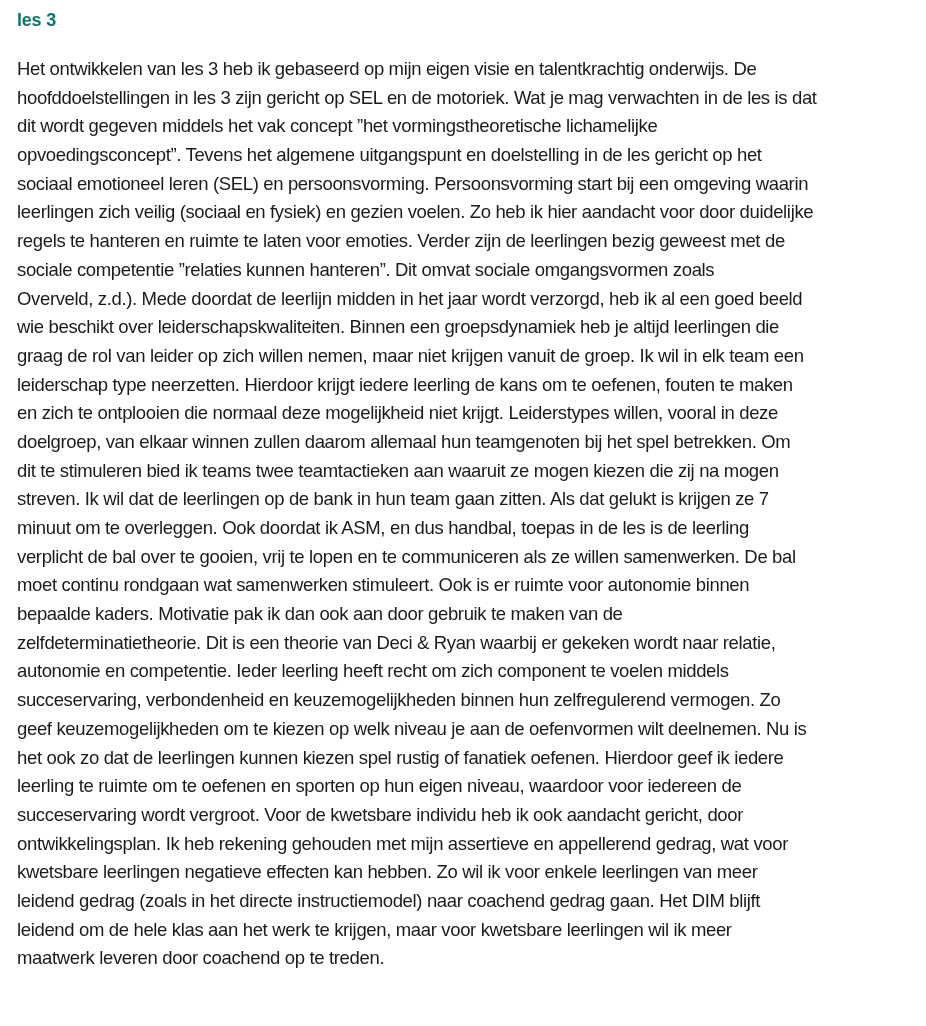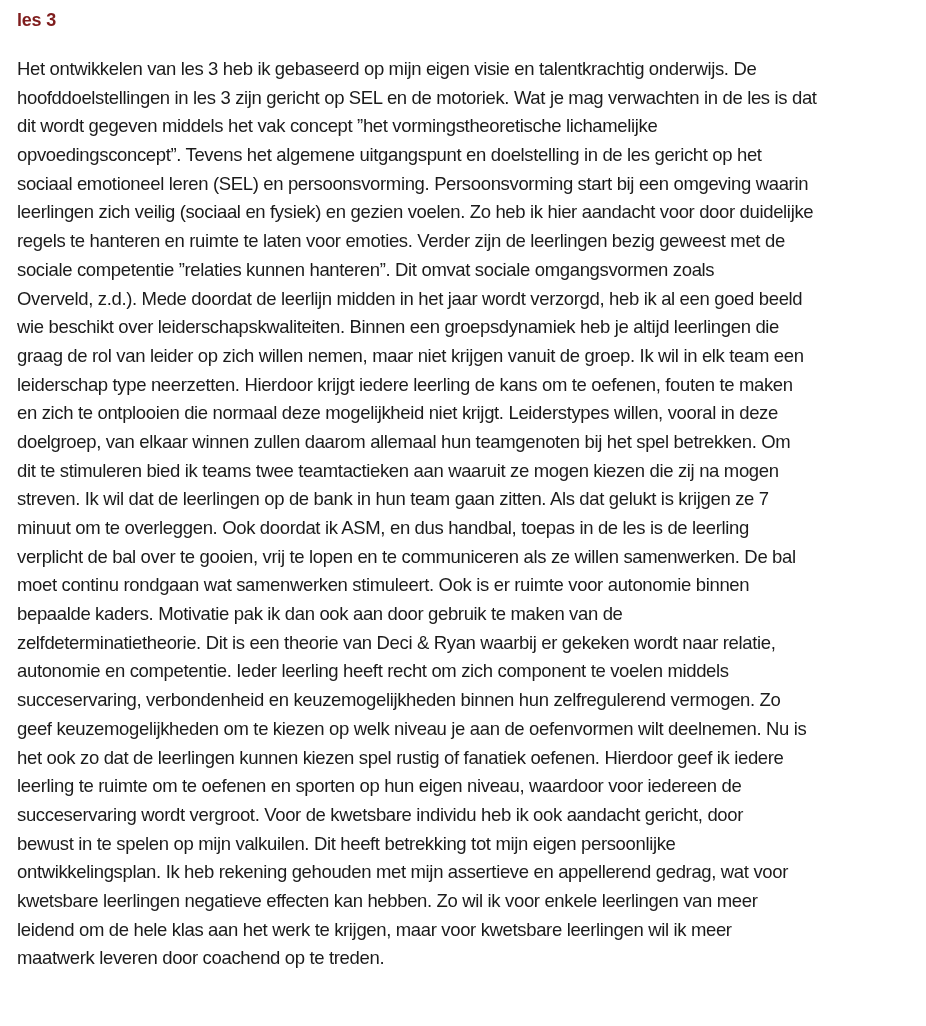--- a/index.html
+++ b/index.html
@@ -16,21 +16,21 @@
     font-family: "Liberation Sans", "DejaVu Sans", sans-serif;
     color: #1b1b1b;
     box-sizing: border-box;
     padding: 8px 16px 0 17px;
   }
   .doc-title {
     font-size: 18px;
     font-weight: 700;
     line-height: 24px;
     margin: 0 0 23px 0;
-    color: #7f1d1d;
+    color: #0f766e;
     letter-spacing: -0.2px;
   }
   .doc-body {
     font-size: 18.5px;
     font-weight: 400;
     letter-spacing: -0.35px;
     color: #1b1b1b;
   }
   .doc-body .text-line {
     line-height: 28.7px;
@@ -64,19 +64,19 @@
       <div class="text-line">verplicht de bal over te gooien, vrij te lopen en te communiceren als ze willen samenwerken. De bal</div>
       <div class="text-line">moet continu rondgaan wat samenwerken stimuleert. Ook is er ruimte voor autonomie binnen</div>
       <div class="text-line">bepaalde kaders. Motivatie pak ik dan ook aan door gebruik te maken van de</div>
       <div class="text-line">zelfdeterminatietheorie. Dit is een theorie van Deci &amp; Ryan waarbij er gekeken wordt naar relatie,</div>
       <div class="text-line">autonomie en competentie. Ieder leerling heeft recht om zich component te voelen middels</div>
       <div class="text-line">succeservaring, verbondenheid en keuzemogelijkheden binnen hun zelfregulerend vermogen. Zo</div>
       <div class="text-line">geef keuzemogelijkheden om te kiezen op welk niveau je aan de oefenvormen wilt deelnemen. Nu is</div>
       <div class="text-line">het ook zo dat de leerlingen kunnen kiezen spel rustig of fanatiek oefenen. Hierdoor geef ik iedere</div>
       <div class="text-line">leerling te ruimte om te oefenen en sporten op hun eigen niveau, waardoor voor iedereen de</div>
       <div class="text-line">succeservaring wordt vergroot. Voor de kwetsbare individu heb ik ook aandacht gericht, door</div>
-      <div class="text-line">bewust in te spelen op mijn valkuilen. Dit heeft betrekking tot mijn eigen persoonlijke</div>
       <div class="text-line">ontwikkelingsplan. Ik heb rekening gehouden met mijn assertieve en appellerend gedrag, wat voor</div>
       <div class="text-line">kwetsbare leerlingen negatieve effecten kan hebben. Zo wil ik voor enkele leerlingen van meer</div>
+      <div class="text-line">leidend gedrag (zoals in het directe instructiemodel) naar coachend gedrag gaan. Het DIM blijft</div>
       <div class="text-line">leidend om de hele klas aan het werk te krijgen, maar voor kwetsbare leerlingen wil ik meer</div>
       <div class="text-line">maatwerk leveren door coachend op te treden.</div>
     </div>
 </div>
 
 </body></html>

